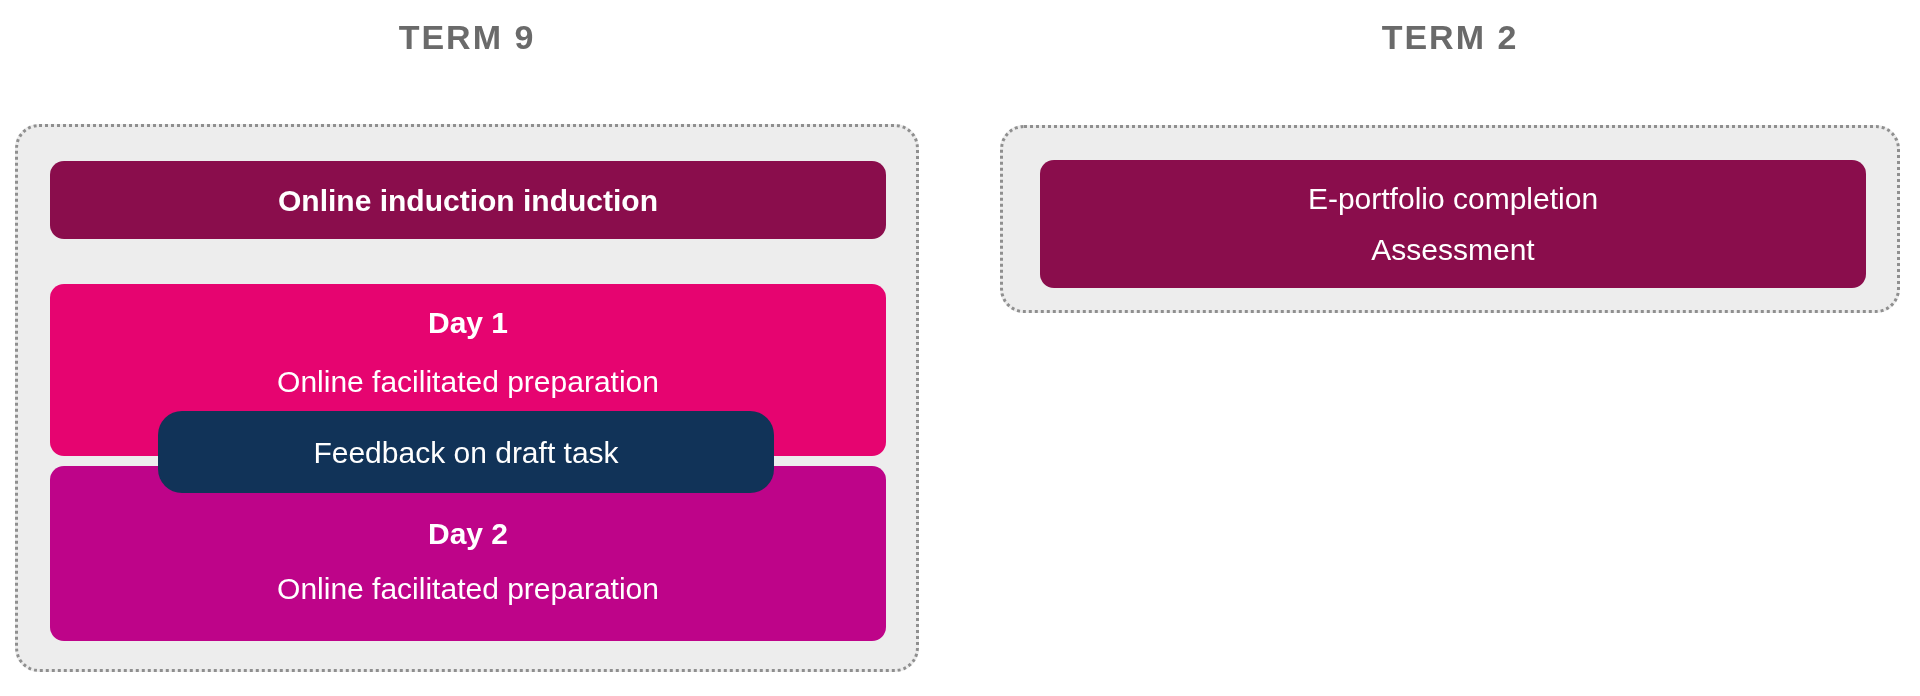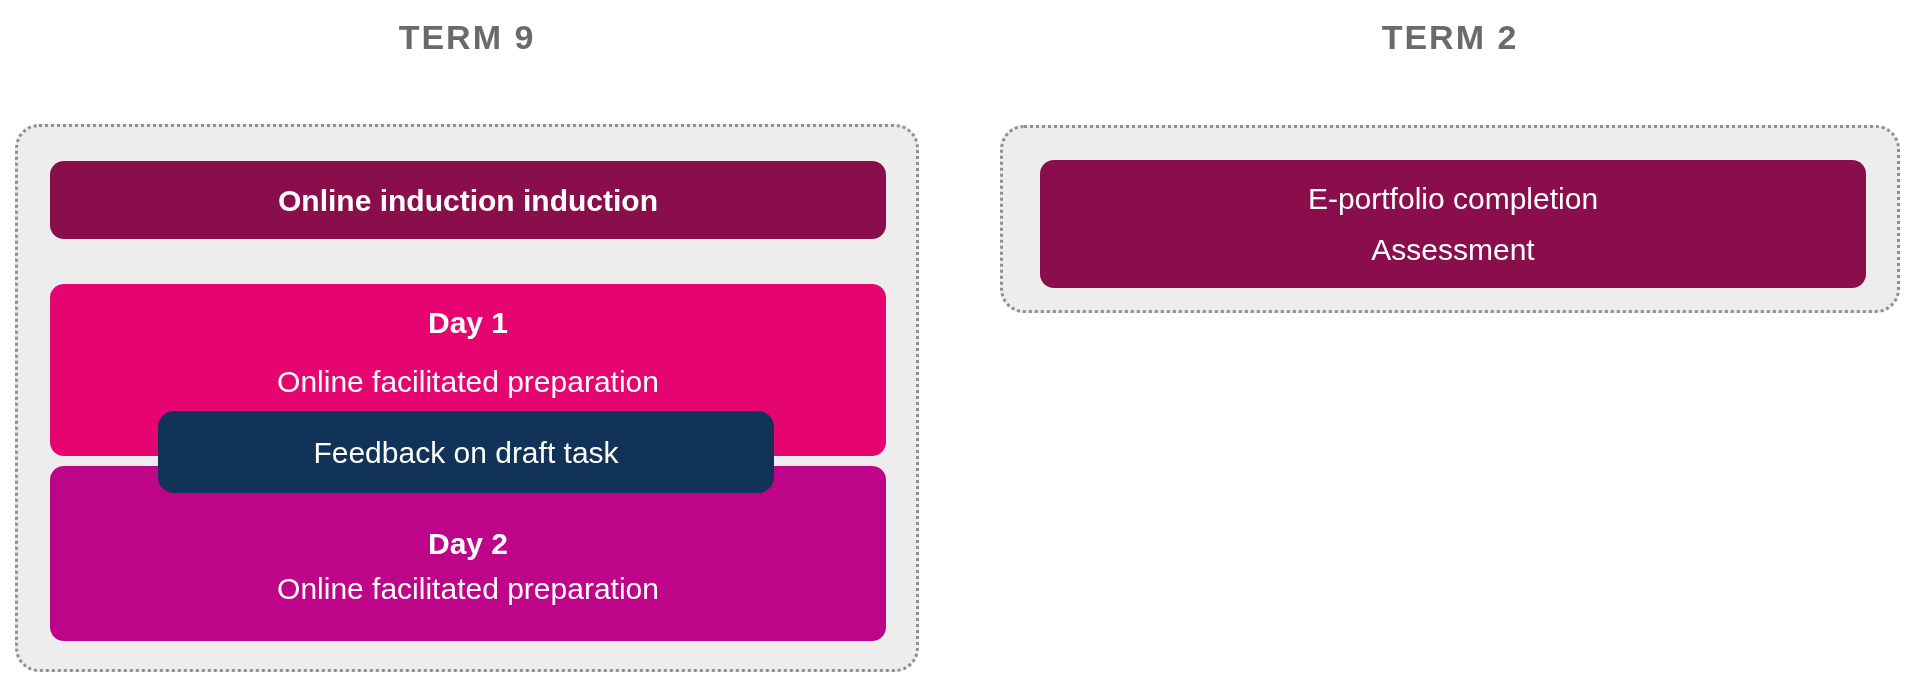--- a/index.html
+++ b/index.html
@@ -63,26 +63,26 @@
     justify-content:flex-start;
     padding-top:16px;
     gap:14px;
     margin-top:16px;
   }
   .day2{
     left:32px;top:339px;width:836px;height:175px;
     background:var(--magenta);
     justify-content:flex-end;
     padding-bottom:30px;
-    gap:0;
+    gap:10px;
   }
   .feedback{
     left:140px;top:284px;width:616px;height:82px;
     background:var(--navy);
-    border-radius:16px;
+    border-radius:24px;
     z-index:5;
     text-align:right;
   }
   .eportfolio{
     left:37px;top:32px;width:826px;height:128px;
     background:var(--maroon);
     gap:6px;
   }
 </style>
 </head>

